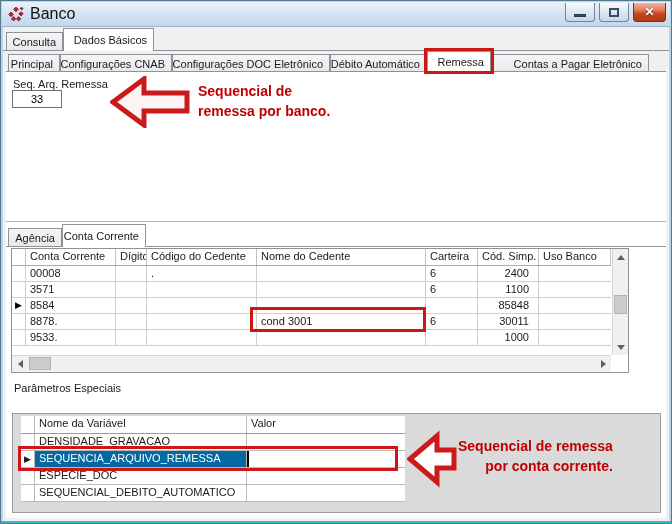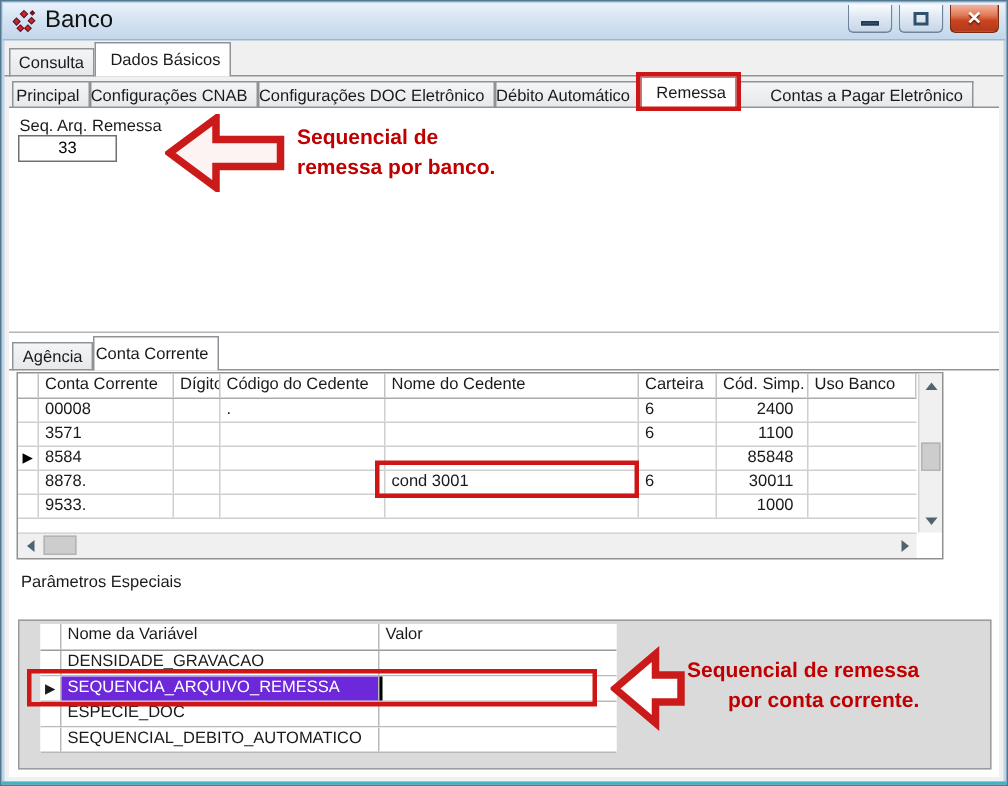--- a/index.html
+++ b/index.html
@@ -42,21 +42,21 @@
   .tabline1 { left:3px; right:3px; top:50px; }
   
   .t2 { height:18px; top:54px; }
   .t2.active { top:51px; height:21px; }
   .tabline2 { left:6px; right:6px; top:71px; }
 
   
   .page { position:absolute; left:6px; top:72px; width:660px; height:446px; background:#fff; }
 
   .seq-label { position:absolute; left:7px; top:6px; }
-  .seq-input { position:absolute; left:6px; top:18px; width:66px; height:18px; border:1px solid #707070; background:#fff; text-align:center; font:11px "Liberation Sans",sans-serif; padding:0; }
+  .seq-input { position:absolute; left:6px; top:18px; width:50px; height:18px; border:1px solid #707070; background:#fff; text-align:center; font:11px "Liberation Sans",sans-serif; padding:0; }
 
   .annot { position:absolute; color:#C00000; font-size:14px; font-weight:600; line-height:20px; white-space:nowrap; }
   .annot-top { left:192px; top:9px; }
   .annot-bottom { left:452px; top:364px;text-align:right; }
   .arrow-svg { position:absolute; }
 
   .pane-divider { position:absolute; left:0; right:0; top:149px; height:1px; background:#b4b4b4; }
 
   
   .t3-agencia { left:2px; top:156px; width:54px; height:19px; }
@@ -93,28 +93,28 @@
 
   .redbox { position:absolute; border:3px solid #CF1616; background:transparent; z-index:6; }
   .rb-remessa { left:424px; top:48px; width:70px; height:26px; }
   .rb-cond { left:244px; top:235px; width:176px; height:25px; }
   .rb-param { left:12px; top:374px; width:380px; height:25px; }
 
   .param-title { position:absolute; left:8px; top:310px; }
 
   
   .grid2 { position:absolute; left:6px; top:341px; width:649px; height:100px; background:#dadada; border:1px solid #9c9c9c; }
-  .g2-cells { position:absolute; left:14px; top:2px; width:384px; background:#fff; }
+  .g2-cells { position:absolute; left:8px; top:2px; width:384px; background:#fff; }
   .g2-row { display:flex; height:17px; border-bottom:1px solid #b9b9b9; background:#fff; }
   .g2-row.hdr { height:18px; border-bottom:1px solid #9c9c9c; }
   .g2c { border-right:1px solid #b9b9b9; padding:1px 3px 0 4px; white-space:nowrap; overflow:hidden; }
   .g2-mark { width:14px; padding:0; text-align:center; font-size:9px; line-height:16px; }
   .g2-nome { width:212px; }
   .g2-valor { width:158px; border-right:none; }
-  .g2-row.selected .g2-nome { background:#6d28d9; color:#fff; }
+  .g2-row.selected .g2-nome { background:#0369a1; color:#fff; }
   .g2-row.selected .g2-valor { border-left:2px solid #000; }
 </style>
 </head>
 <body>
 
 <div class="window">
 
   <div class="titlebar">
     <svg class="app-icon" viewBox="0 0 16 16">
       <g stroke="#5a0f18" stroke-width="0.7" fill="#cc2233">

